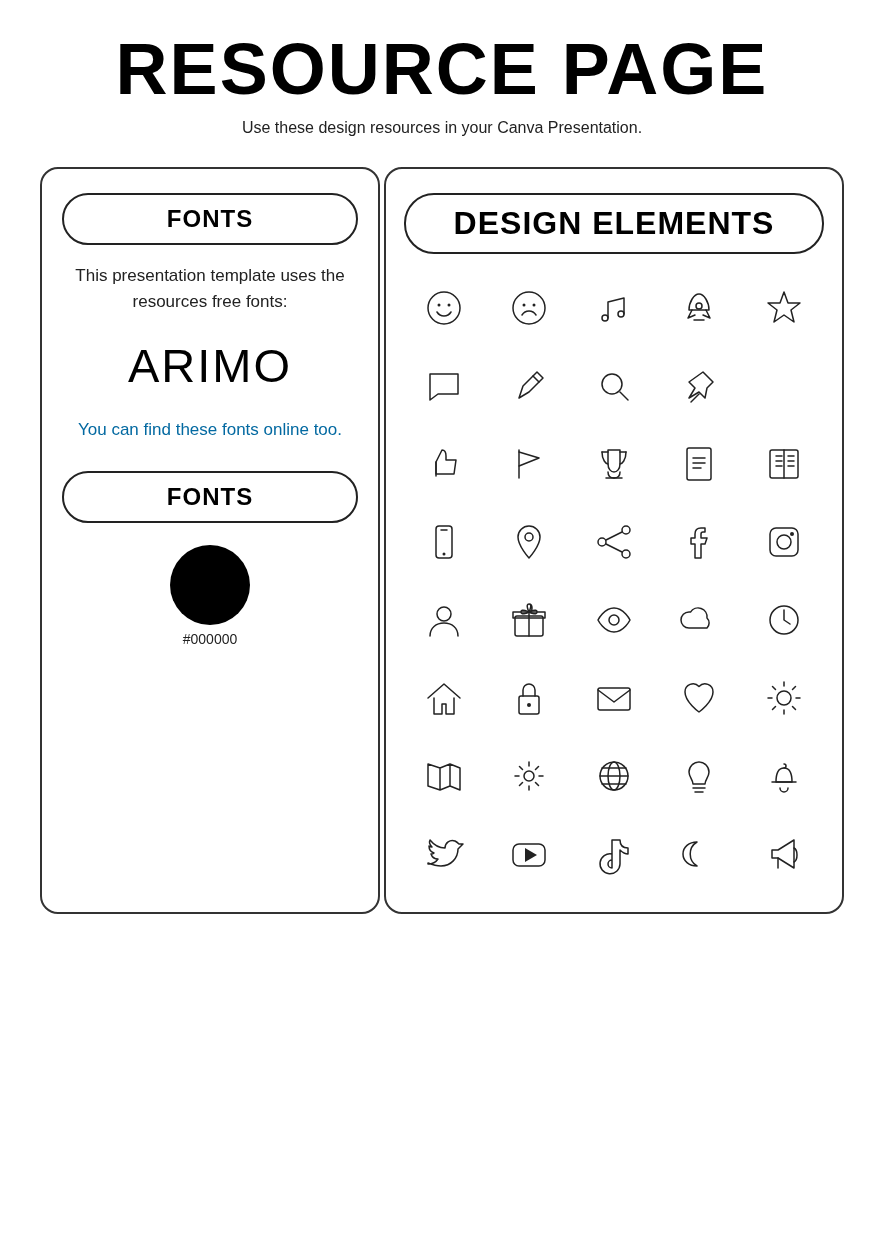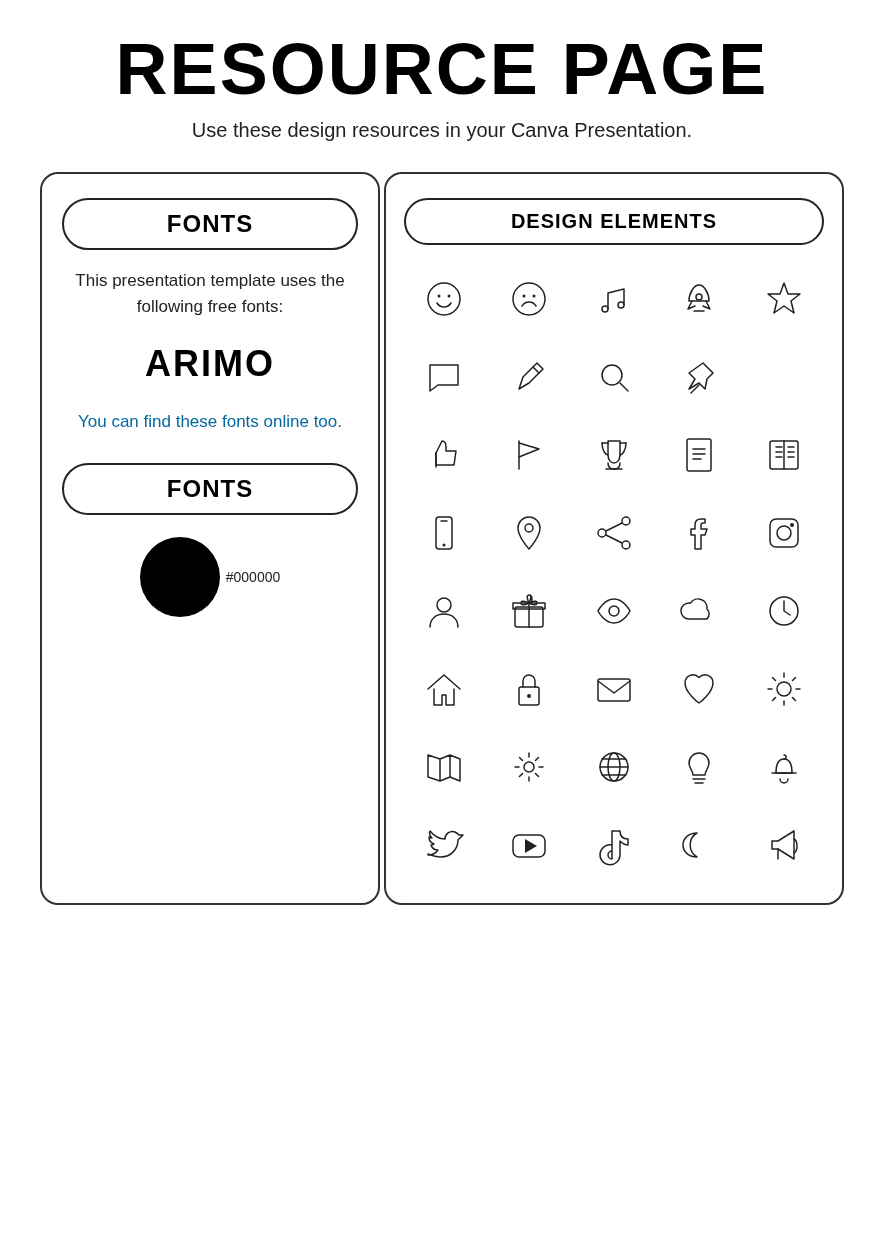--- a/index.html
+++ b/index.html
@@ -17,21 +17,21 @@
     .page-title {
       font-size: 72px;
       font-weight: 900;
       letter-spacing: 2px;
       text-align: right;
       margin-bottom: 10px;
       line-height: 1.1;
     }
 
     .page-subtitle {
-      font-size: 20px;
+      font-size: 16px;
       text-align: center;
       margin-bottom: 30px;
       color: #222;
     }
 
     .main-content {
       display: flex;
       gap: 4px;
       width: 100%;
     }
@@ -62,22 +62,22 @@
 
     .fonts-desc {
       font-size: 17px;
       text-align: center;
       line-height: 1.5;
       color: #222;
       margin-bottom: 24px;
     }
 
     .font-name {
-      font-size: 36px;
-      font-weight: 700;
+      font-size: 47px;
+      font-weight: 400;
       letter-spacing: 2px;
       margin-bottom: 24px;
     }
 
     .fonts-find {
       font-size: 17px;
       text-align: center;
       color: #0369a1;
       line-height: 1.5;
       margin-bottom: 28px;
@@ -98,21 +98,21 @@
     .color-swatches {
       display: flex;
       gap: 30px;
       align-items: center;
       justify-content: center;
       margin-bottom: 8px;
     }
 
     .swatch-item {
       display: flex;
-      flex-direction: row;
+      flex-direction: column;
       align-items: center;
       gap: 6px;
     }
 
     .swatch-circle {
       width: 80px;
       height: 80px;
       border-radius: 50%;
     }
 
@@ -132,21 +132,21 @@
       padding: 24px 18px;
       display: flex;
       flex-direction: column;
       align-items: center;
     }
 
     .design-label {
       border: 2.5px solid #222;
       border-radius: 30px;
       padding: 10px 30px;
-      font-size: 20px;
+      font-size: 32px;
       font-weight: 700;
       letter-spacing: 1px;
       text-align: center;
       margin-bottom: 20px;
       width: 100%;
     }
 
     .icons-grid {
       display: grid;
       grid-template-columns: repeat(5, 1fr);
@@ -174,21 +174,21 @@
 </head>
 <body>
 
 <h1 class="page-title">RESOURCE PAGE</h1>
 <p class="page-subtitle">Use these design resources in your Canva Presentation.</p>
 
 <div class="main-content">
 
   <div class="left-panel">
     <div class="section-label">FONTS</div>
-    <p class="fonts-desc">This presentation template uses the following free fonts:</p>
+    <p class="fonts-desc">This presentation template uses the resources free fonts:</p>
     <div class="font-name">ARIMO</div>
     <p class="fonts-find">You can find these fonts online too.</p>
     <div class="colors-section-label">FONTS</div>
     <div class="color-swatches">
       <div class="swatch-item">
         <div class="swatch-circle swatch-black"></div>
         <span class="swatch-label">#000000</span>
       </div>
     </div>
   </div>

